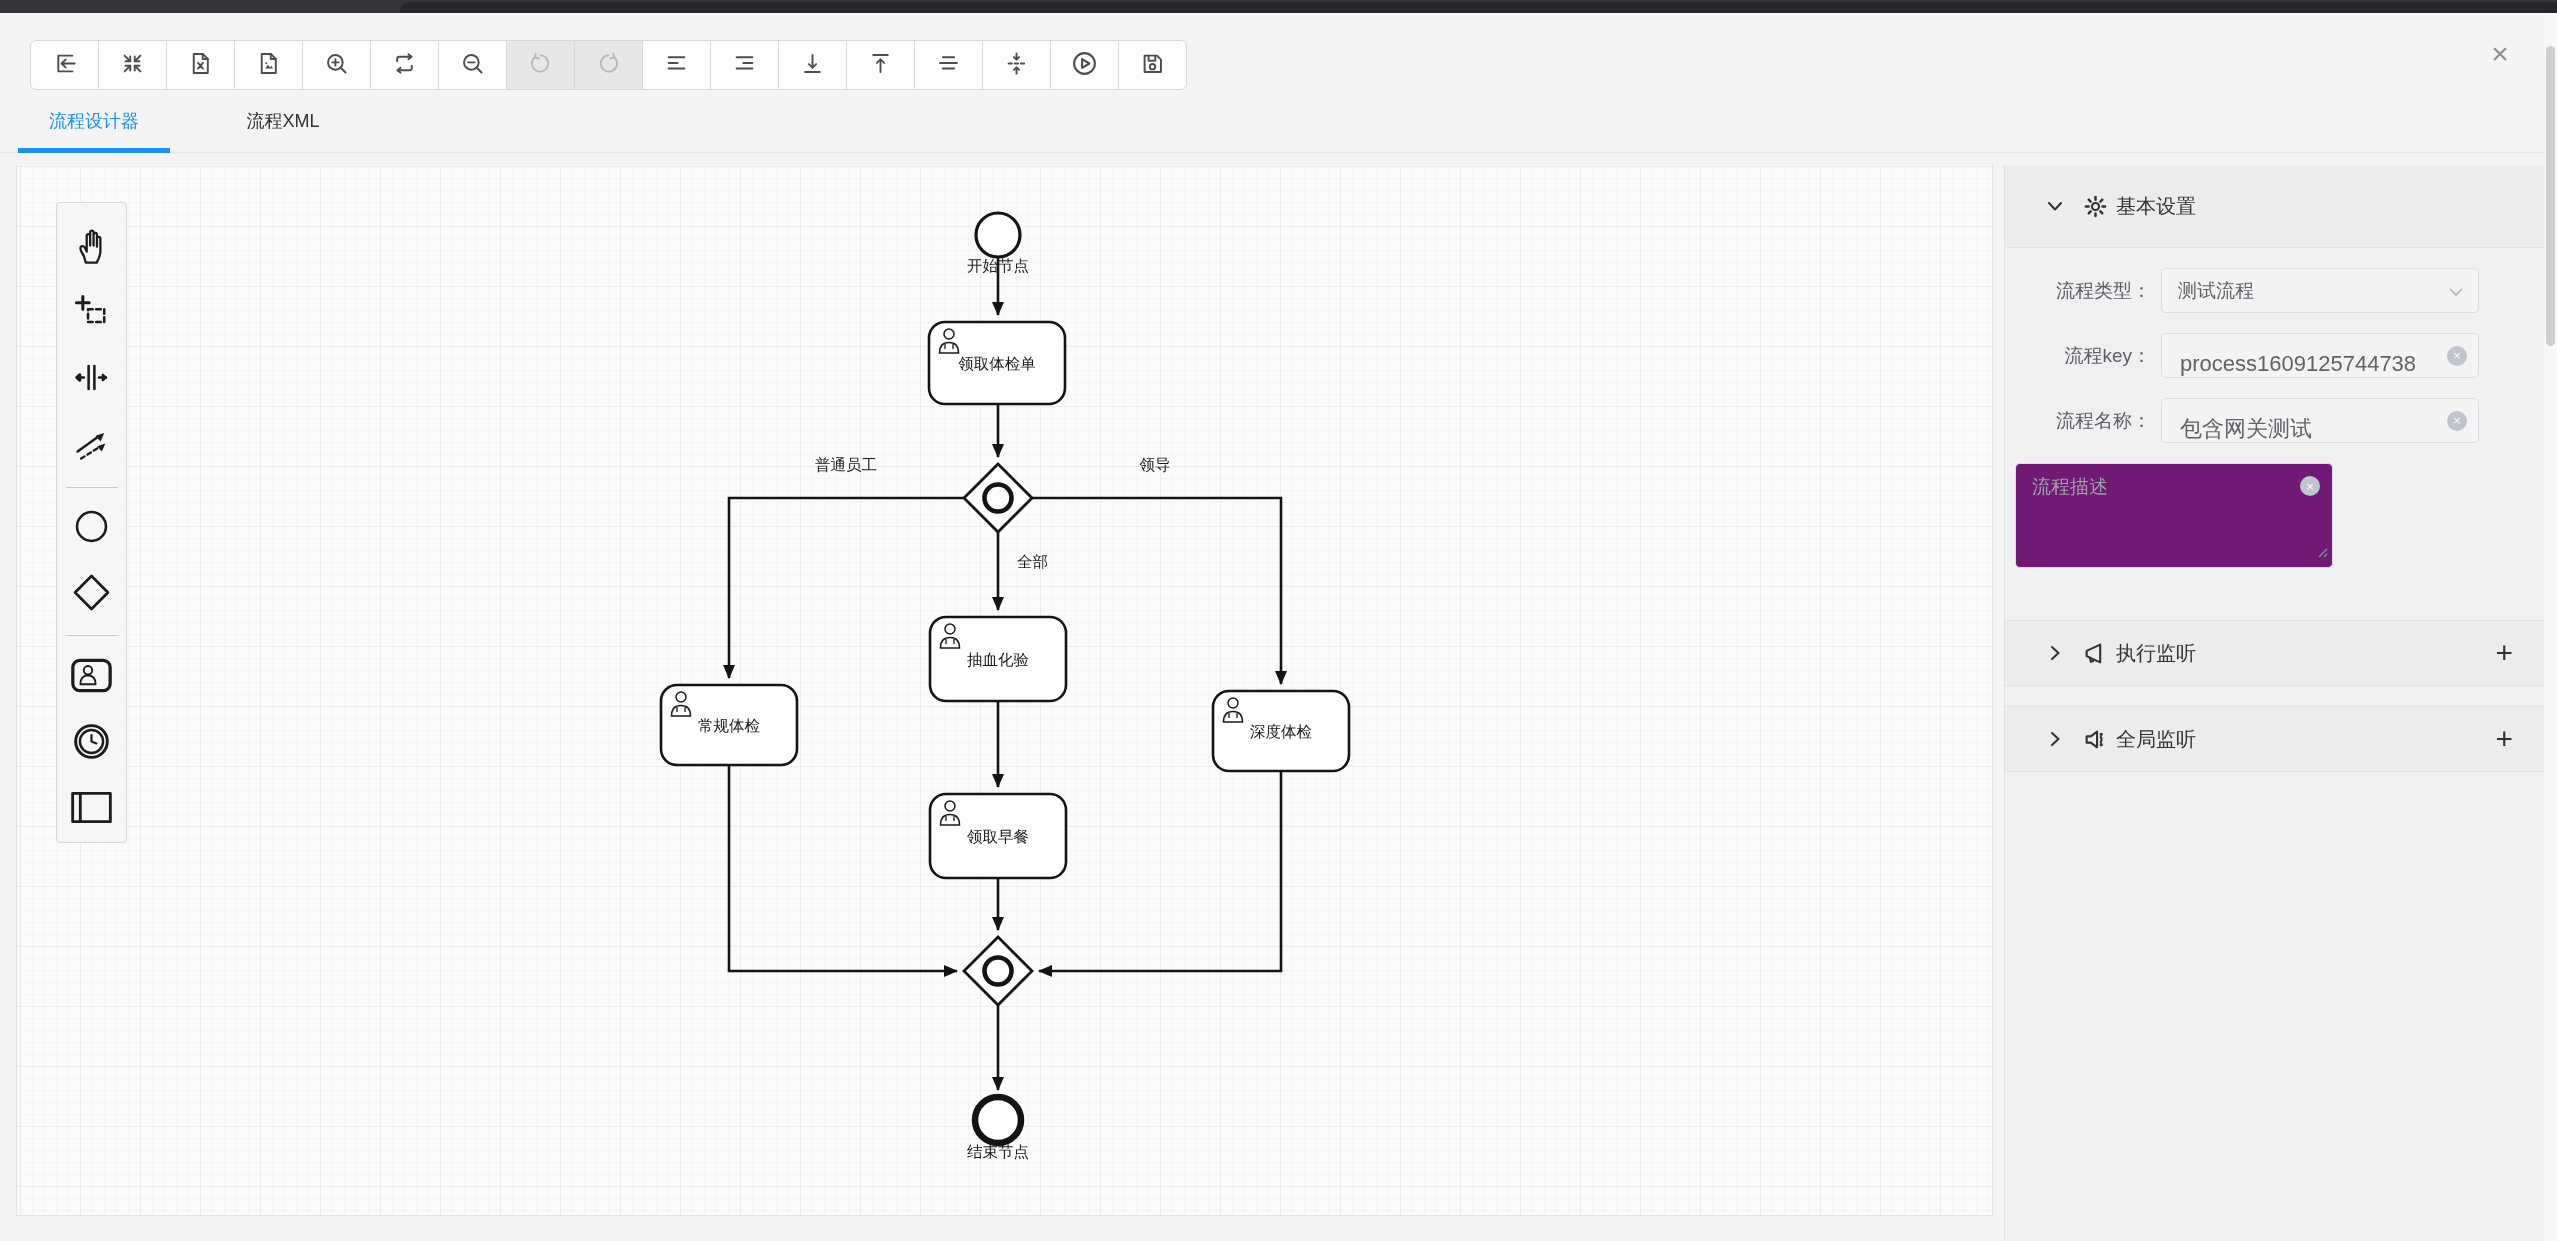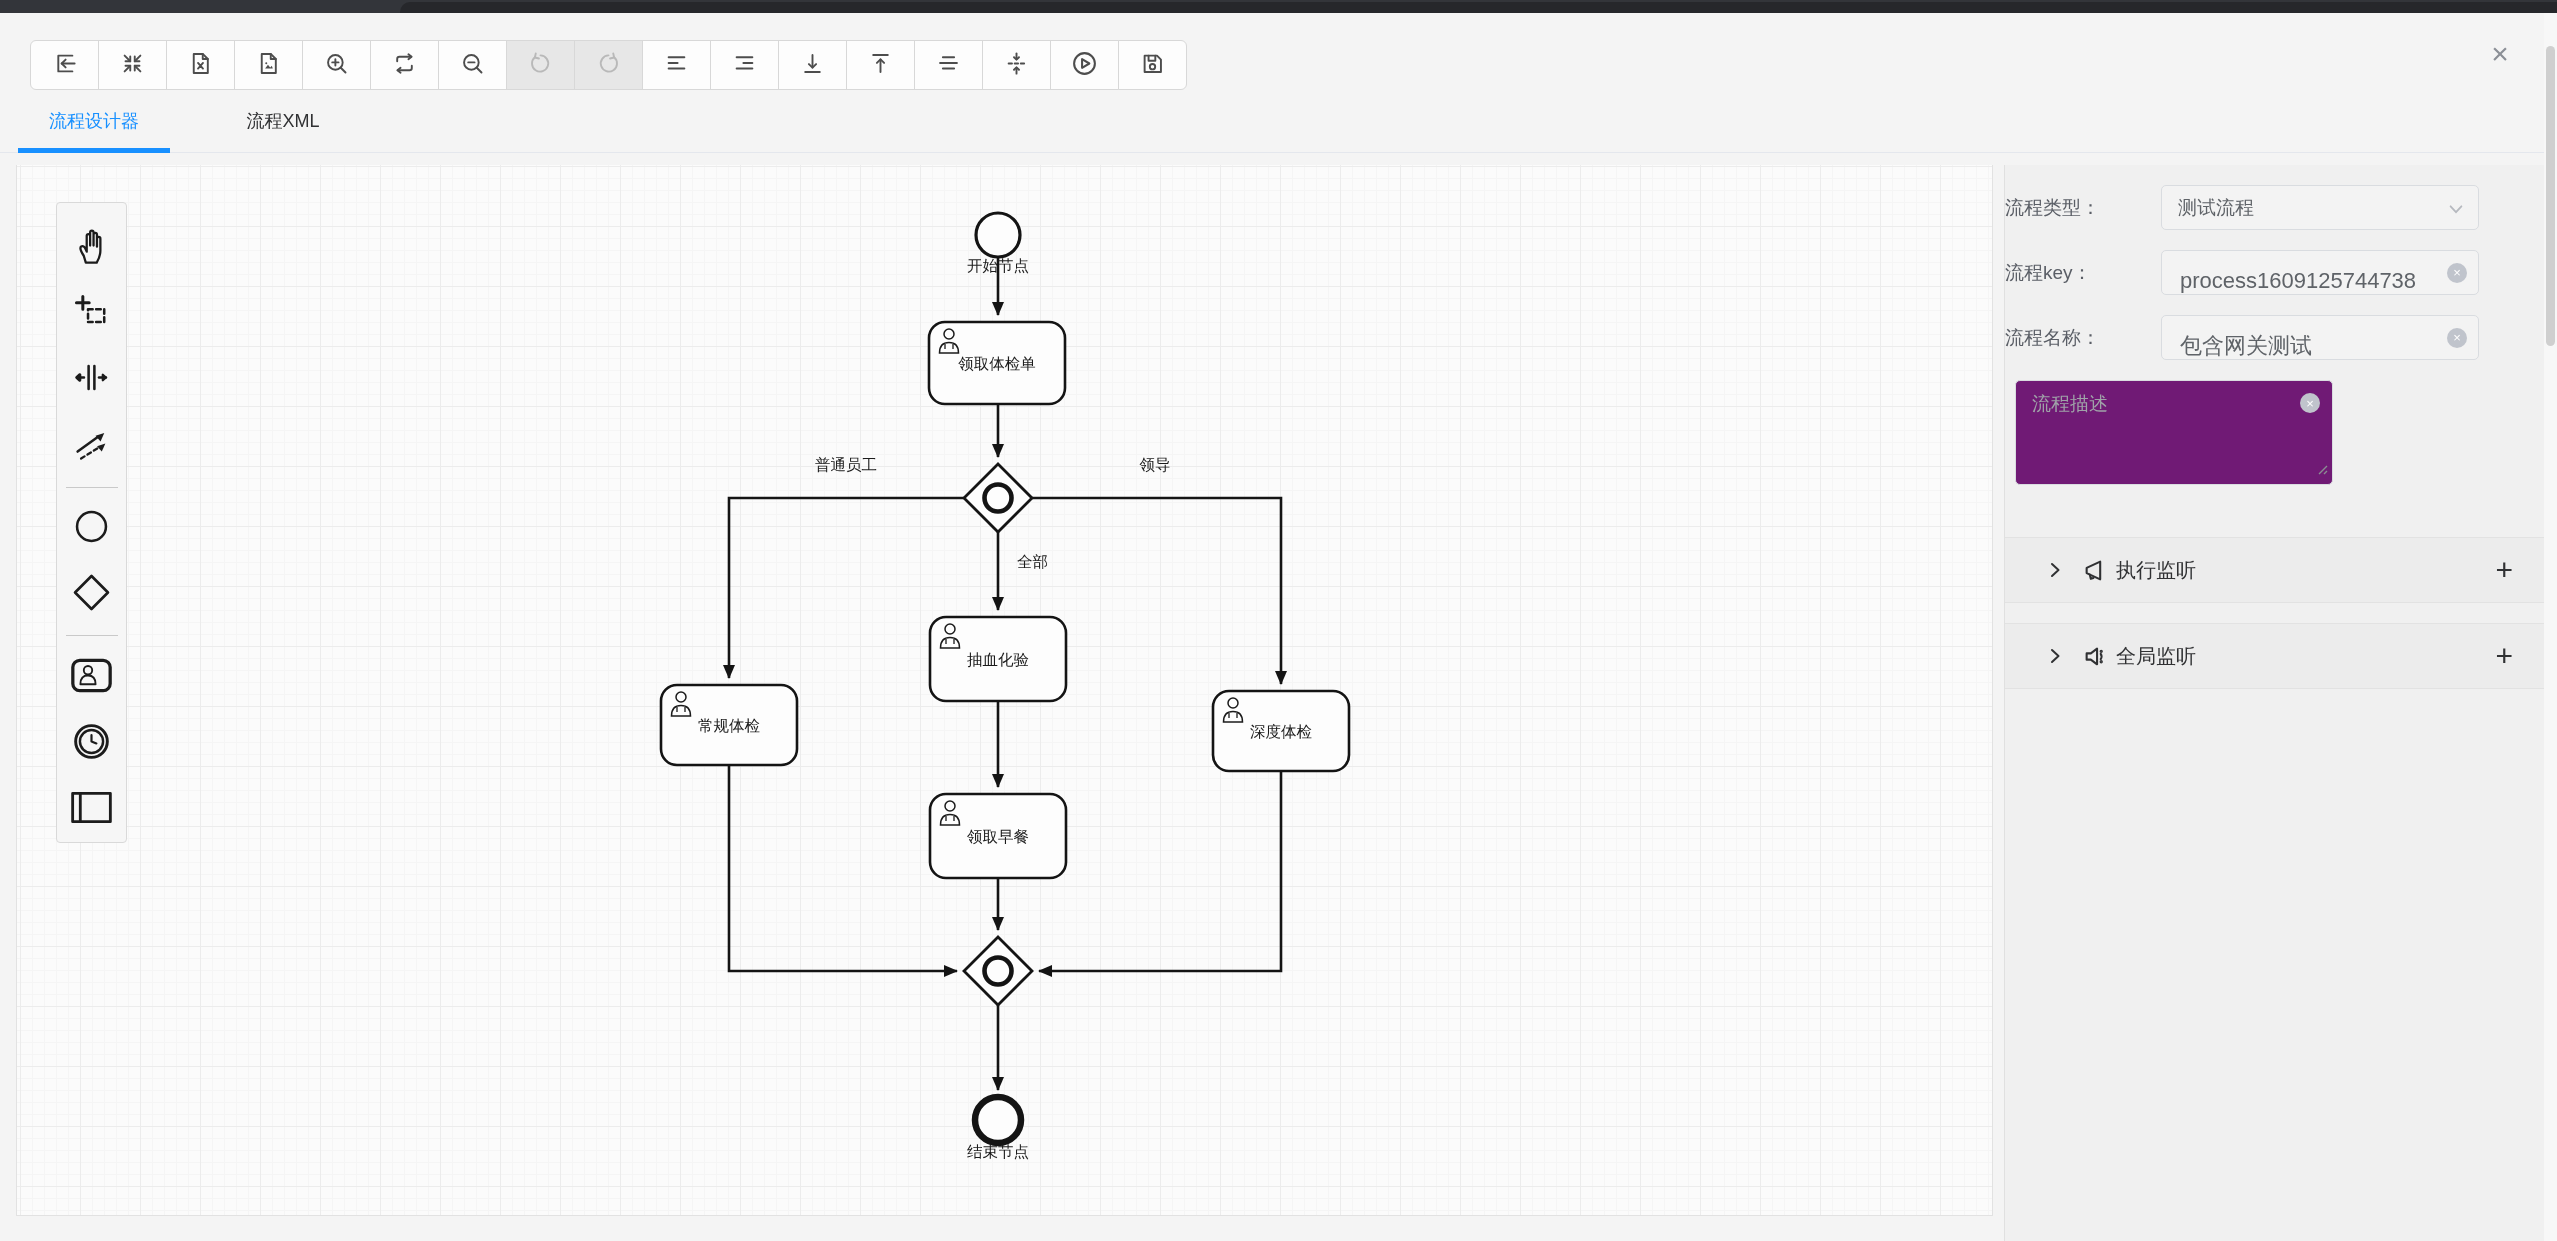--- a/index.html
+++ b/index.html
@@ -49,21 +49,21 @@
   .collapse-header{position:relative;height:83px;background:#ececec;border-bottom:1px solid #e2e2e2;
                    display:flex;align-items:center;cursor:pointer;}
   .collapse-header.short{height:66px;border-top:1px solid #e2e2e2;}
   .collapse-header .chev{margin-left:40px;width:20px;height:20px;}
   .collapse-header .sec-icon{margin-left:18px;width:24px;height:24px;}
   .collapse-header .sec-title{margin-left:9px;font-size:20px;color:#303133;}
   .collapse-header .plus{position:absolute;right:32px;font-size:30px;font-weight:300;color:#303133;cursor:pointer;line-height:1;}
   .collapse-header svg{stroke:#303133;fill:none;stroke-width:2;stroke-linecap:round;stroke-linejoin:round;}
   #panel-fields{padding-top:20px;height:372px;}
   .field-row{display:flex;margin:0 0 20px 0;}
-  .field-label{width:146px;font-size:19px;color:#5a5e66;padding-top:10px;flex:none;}
+  .field-label{width:146px;text-align:right;font-size:19px;color:#5a5e66;padding-top:10px;flex:none;}
   .field-control{margin-left:10px;width:318px;position:relative;}
   .ctrl-box{width:318px;height:45px;background:#f3f3f3;border:1px solid #d9dce0;border-radius:5px;
             font-size:19px;color:#5f6368;display:flex;align-items:center;padding:0 16px;}
   .ctrl-box input{border:none;outline:none;background:transparent;font-size:22px;color:#5f6368;width:100%;
                   font-family:"Liberation Sans","DejaVu Sans",sans-serif;margin-top:16px;}
   .ctrl-textarea{width:318px;height:105px;background:#701a75;border:1px solid #d9dce0;border-radius:5px;
                  font-size:19px;color:#9fa2a8;padding:10px 16px;position:relative;}
   .clear-icon{position:absolute;right:12px;top:50%;margin-top:-10px;width:20px;height:20px;border-radius:50%;
               background:#c0c4cc;color:#fff;font-size:13px;display:flex;align-items:center;justify-content:center;cursor:pointer;}
   .ctrl-textarea .clear-icon{top:22px;}
@@ -373,20 +373,30 @@
         <div class="pal-item">
           <span><svg width="43" height="33" viewBox="0 0 36 28">
               <rect x="2" y="2" width="32" height="24" stroke-width="2.4"></rect>
               <path d="M8.5 2 V26" stroke-width="2.4"></path>
             </svg></span>
         </div>
       </div>
   </div>
 
   <div id="panel">
+      <div class="collapse-header">
+        <span class="chev"><svg width="20" height="20" viewBox="0 0 20 20">
+            <path d="M4 7 L10 13.5 L16 7"></path>
+          </svg></span>
+        <span class="sec-icon"><svg width="25" height="25" viewBox="0 0 24 24">
+            <circle cx="12" cy="12" r="3.4"></circle>
+            <path d="M12 2.8 V5.4 M12 18.6 V21.2 M2.8 12 H5.4 M18.6 12 H21.2 M5.5 5.5 L7.3 7.3 M16.7 16.7 L18.5 18.5 M18.5 5.5 L16.7 7.3 M7.3 16.7 L5.5 18.5" stroke-width="2.4"></path>
+          </svg></span>
+        <span class="sec-title">基本设置</span>
+      </div>
       <div id="panel-fields">
         <div class="field-row">
           <div class="field-label">流程类型：</div>
           <div class="field-control">
             <div class="ctrl-box">
               <span>测试流程</span>
             </div>
             <span class="select-arrow"><svg width="18" height="18" viewBox="0 0 20 20">
                 <path d="M4 7 L10 13.5 L16 7" stroke="#b6b9bf" fill="none" stroke-width="2" stroke-linecap="round"></path>
               </svg></span>

